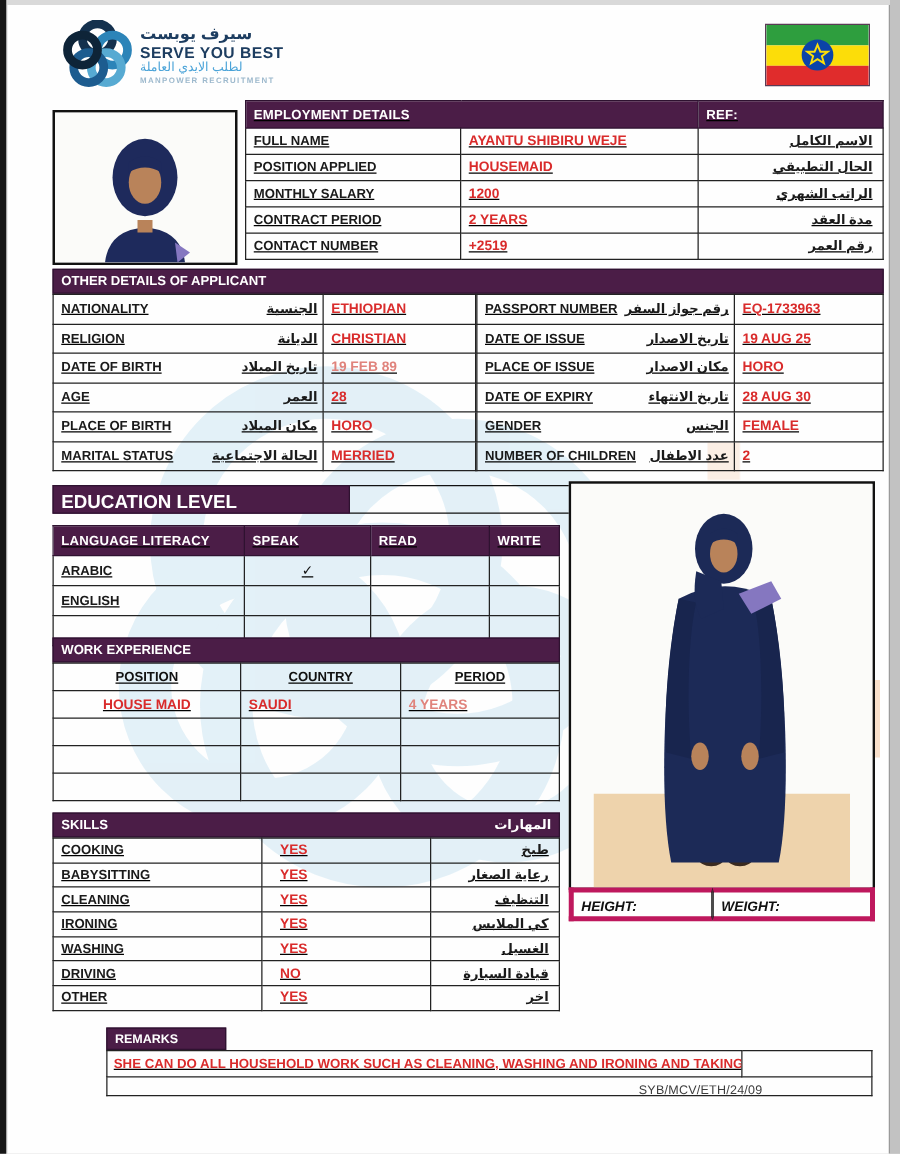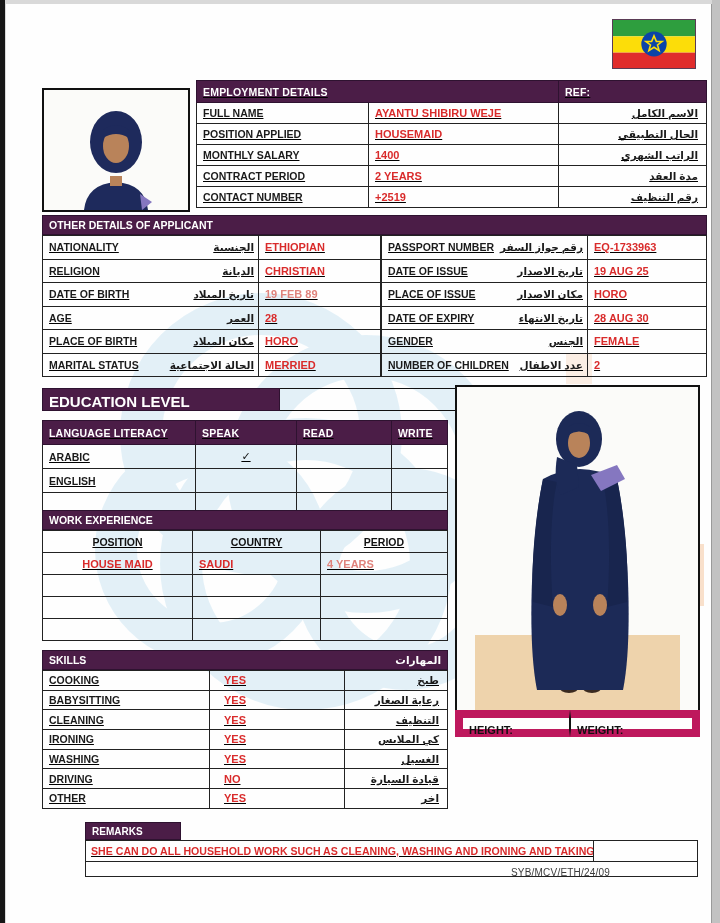--- a/index.html
+++ b/index.html
@@ -33,22 +33,22 @@
   .logo-ar{font-size:13px;font-weight:bold;color:#1d3d60;}
   .logo-en{font-size:12.5px;font-weight:bold;color:#1d3d60;letter-spacing:.4px;}
   .logo-tag-ar{font-size:10px;color:#4aa3d8;}
   .logo-tag-en{font-size:6.3px;color:#9db9cd;letter-spacing:1.1px;font-weight:bold;}
   
   .flag{left:606px;top:15px;width:84px;height:50px;border:1px solid #5a3b55;}
   
   .photo-small{left:36px;top:84px;width:148px;height:124px;border:2px solid #111;background:#fff;}
   .photo-big{left:449px;top:381px;width:245px;height:327px;border:2px solid #111;background:#fff;}
   .hw-row{left:449px;top:706px;width:245px;display:flex;}
-  .hw-cell{border:8px solid #be185d;height:27px;background:transparent;
-    font-size:11px;font-weight:bold;color:#111;padding:6px 4px 0 6px;}
+  .hw-cell{border:4px solid #be185d;height:27px;background:transparent;
+    font-size:11px;font-weight:bold;color:#111;padding:6px 4px 0 6px;font-style:italic;}
   .hw-cell.h{width:115px;border-right:1px solid #111;}
   .hw-cell.w{width:130px;border-left:1px solid #111;}
   
   table{border-collapse:collapse;table-layout:fixed;}
   td{border:1px solid var(--line);overflow:hidden;white-space:nowrap;}
   .tbl{background:transparent;text-decoration:underline;}
   .ph{
     background:var(--plum);color:#fff;font-size:10.5px;font-weight:bold;
     padding:3px 6px;letter-spacing:.2px;border-color:#2e1230;
   }
@@ -132,20 +132,37 @@
     </g>
     <g fill="#f5c6a0" opacity="0.55">
       <rect x="598" y="618" width="48" height="40"></rect>
       <rect x="676" y="540" width="22" height="62"></rect>
       <rect x="560" y="350" width="26" height="30" opacity="0.5"></rect>
     </g>
   </svg>
 
   <div class="content">
 
+    <div class="abs logo">
+      <svg width="56" height="56" viewBox="0 0 56 56">
+        <g fill="none" stroke-linecap="round">
+          <circle cx="28" cy="15" r="12" stroke="#14314e" stroke-width="7"></circle>
+          <circle cx="40" cy="24" r="12" stroke="#2c84b8" stroke-width="7"></circle>
+          <circle cx="35" cy="38" r="12" stroke="#57aad2" stroke-width="7"></circle>
+          <circle cx="21" cy="38" r="12" stroke="#1d5c8f" stroke-width="7"></circle>
+          <circle cx="16" cy="24" r="12" stroke="#0e2438" stroke-width="7"></circle>
+        </g>
+      </svg>
+      <div class="logo-text">
+        <span class="logo-ar">سيرف يوبست</span>
+        <span class="logo-en">SERVE YOU BEST</span>
+        <span class="logo-tag-ar">لطلب الايدي العاملة</span>
+        <span class="logo-tag-en">MANPOWER RECRUITMENT</span>
+      </div>
+    </div>
 
     <svg class="abs flag" viewBox="0 0 84 50" preserveAspectRatio="none">
       <rect x="0" y="0" width="84" height="17" fill="#2e9e3e"></rect>
       <rect x="0" y="17" width="84" height="17" fill="#fcdd09"></rect>
       <rect x="0" y="34" width="84" height="16" fill="#e02c2c"></rect>
       <circle cx="42" cy="25" r="13" fill="#0b44a8"></circle>
       <g transform="translate(42,25)">
         <path d="M0,-8.5 L2.4,-2.7 8.4,-2.7 3.6,1 5.3,6.9 0,3.4 -5.3,6.9 -3.6,1 -8.4,-2.7 -2.4,-2.7 Z" fill="none" stroke="#fcdd09" stroke-width="1.6"></path>
       </g>
     </svg>
@@ -183,34 +200,34 @@
           </tr>
 
           <tr>
             <td class="lbl">POSITION APPLIED</td>
             <td class="val">HOUSEMAID</td>
             <td class="ar">الحال التطبيقي</td>
           </tr>
 
           <tr>
             <td class="lbl">MONTHLY SALARY</td>
-            <td class="val">1400</td>
+            <td class="val">1200</td>
             <td class="ar">الراتب الشهري</td>
           </tr>
 
           <tr>
             <td class="lbl">CONTRACT PERIOD</td>
             <td class="val">2 YEARS</td>
             <td class="ar">مدة العقد</td>
           </tr>
 
           <tr>
             <td class="lbl">CONTACT NUMBER</td>
             <td class="val">+2519</td>
-            <td class="ar">رقم التنظيف</td>
+            <td class="ar">رقم العمر</td>
           </tr>
         </tbody>
     </table>
 
     <div class="abs od-wrap">
       <div class="od-head">OTHER DETAILS OF APPLICANT</div>
       <div class="od-flex">
         <table class="tbl od">
           <colgroup>
               <col style="width:216px">

